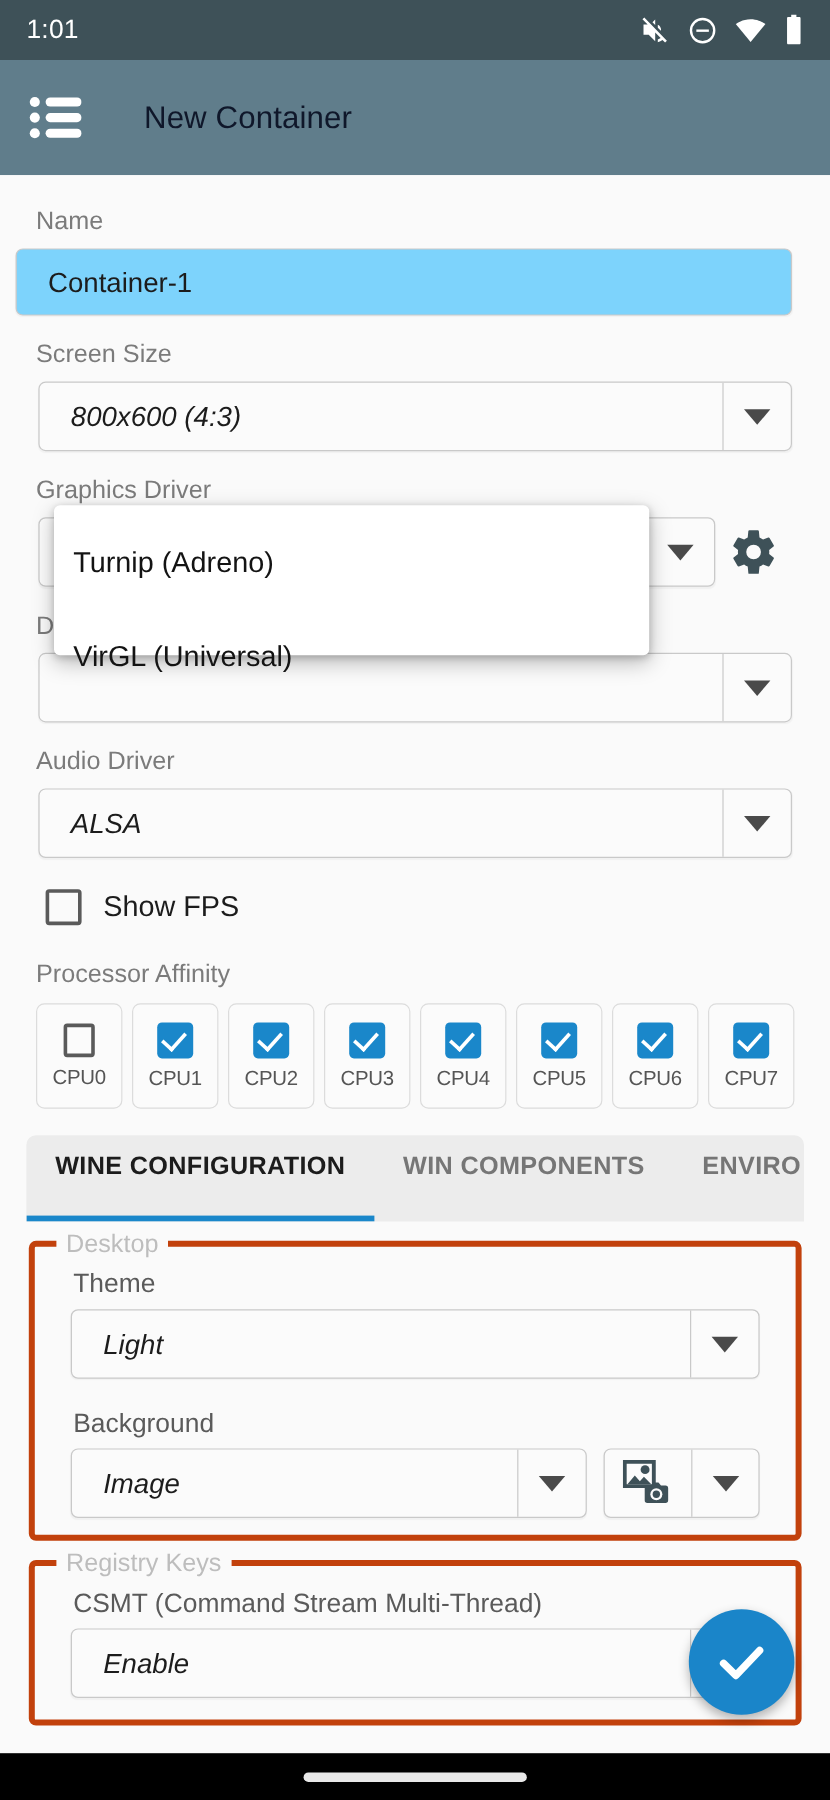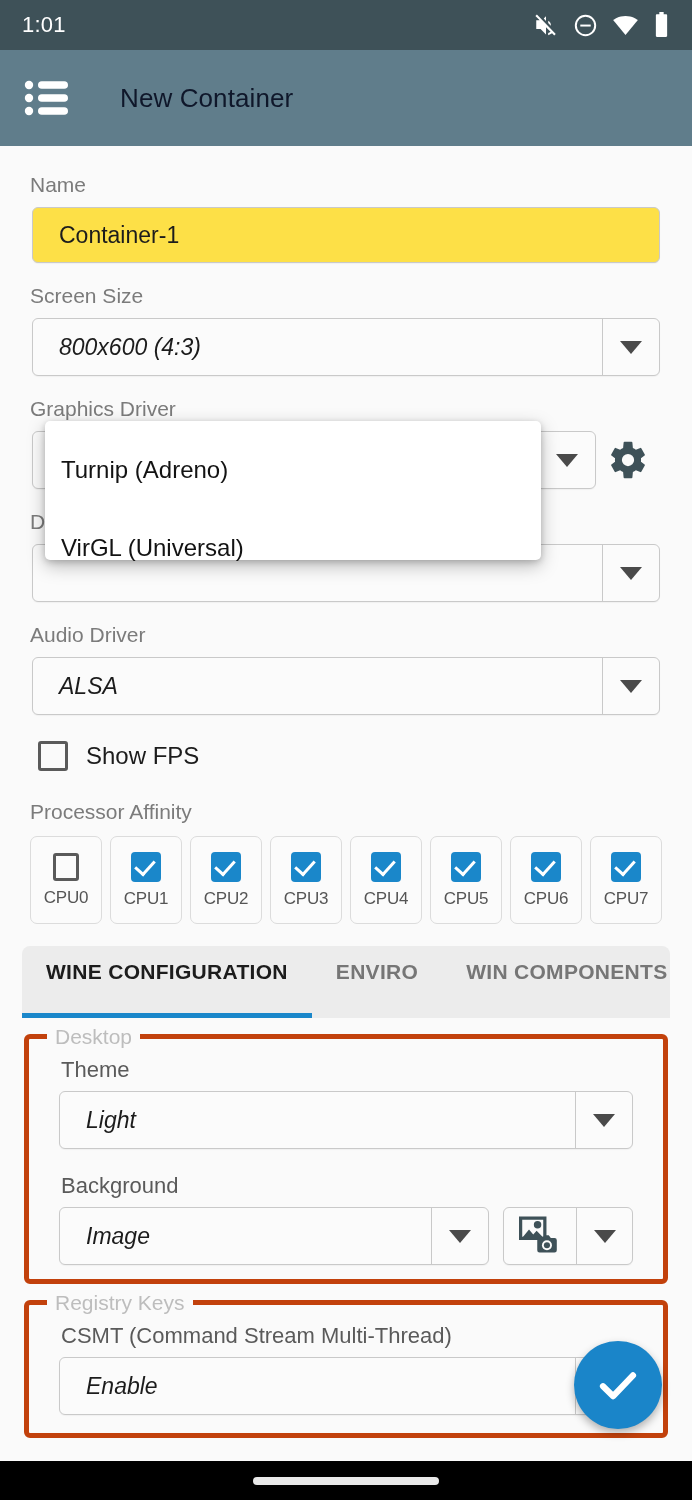--- a/index.html
+++ b/index.html
@@ -52,23 +52,23 @@
     position: absolute; top: 146px; left: 0;
     width: 692px; height: 1315px;
     background: #fafafa;
     overflow: hidden;
   }
   .field-label {
     font-size: 21px; color: #7b7b7b; padding-left: 30px;
     line-height: 1;
   }
   .text-input {
-    margin: 12px 32px 0 32px; height: 56px;
+    margin: 12px 32px 0 13px; height: 56px;
     border: 1px solid #c9c9c9; border-radius: 6px;
-    background: #fde047;
+    background: #7dd3fc;
     display: flex; align-items: center;
     padding-left: 26px;
     font-size: 23px; color: #1c1c1c;
     box-shadow: 0 1px 1px rgba(0,0,0,.04);
   }
   .spinner {
     margin: 12px 32px 0 32px; height: 58px;
     border: 1px solid #c9c9c9; border-radius: 6px;
     background: #fbfbfb;
     display: flex; align-items: stretch;
@@ -195,21 +195,21 @@
   .img-picker .ip-icon { flex: 1; display: flex; align-items: center; justify-content: center; }
   .img-picker .ip-arrow {
     width: 56px; border-left: 1px solid #c9c9c9;
     display: flex; align-items: center; justify-content: center;
   }
 
   
   .popup {
     position: absolute;
     left: 45px; top: 421px;
-    width: 496px; height: 139px;
+    width: 496px; height: 125px;
     background: #ffffff;
     border-radius: 5px;
     box-shadow: 0 6px 18px rgba(0,0,0,.26), 0 2px 6px rgba(0,0,0,.18);
     z-index: 40;
     padding: 10px 0;
   }
   .popup-item {
     height: 78px; display: flex; align-items: center;
     padding-left: 16px;
     font-size: 24px; color: #131313;
@@ -376,22 +376,22 @@
         </div>
         <div class="cpu-chip">
           <span class="box-on"></span>
           <span class="cpu-name">CPU7</span>
         </div>
       </div>
     </div>
 
     <div class="tabbar">
       <div class="tab active">WINE CONFIGURATION</div>
+      <div class="tab">WIN COMPONENTS</div>
       <div class="tab">ENVIRO</div>
-      <div class="tab">WIN COMPONENTS</div>
     </div>
 
     <div class="group" style="padding-top:20px;">
       <span class="group-legend">Desktop</span>
       <div class="sub-label">Theme</div>
       <div class="spinner">
         <div class="sp-value">Light</div>
         <div class="sp-arrow">
             <span class="caret"></span>
           </div>

